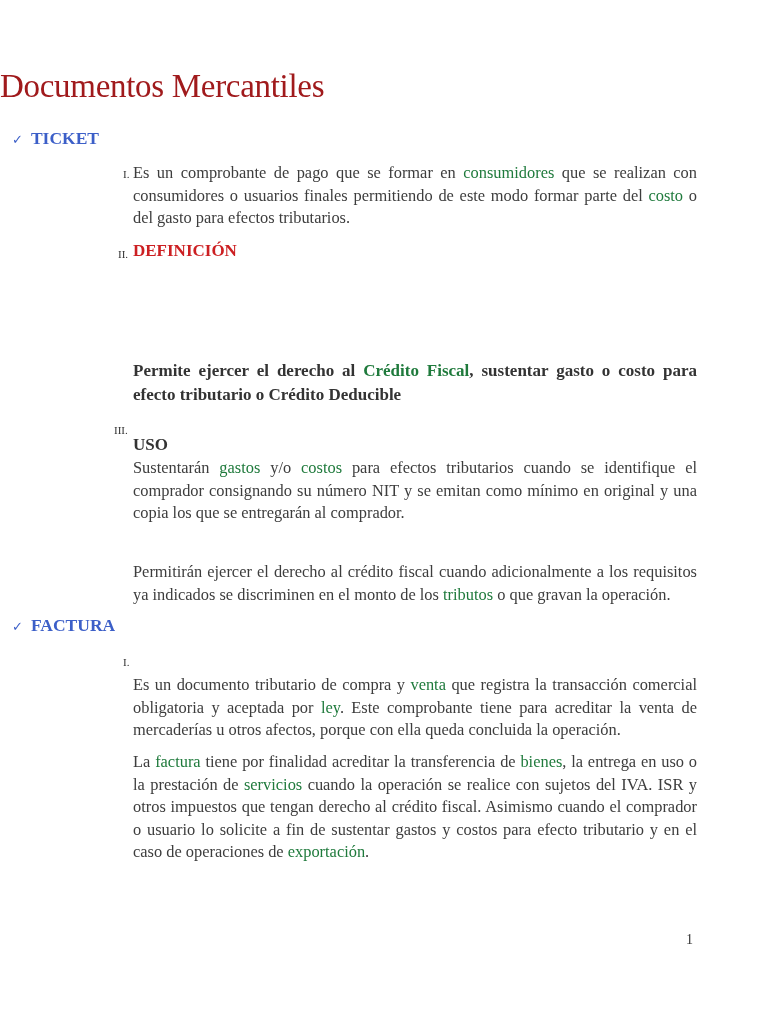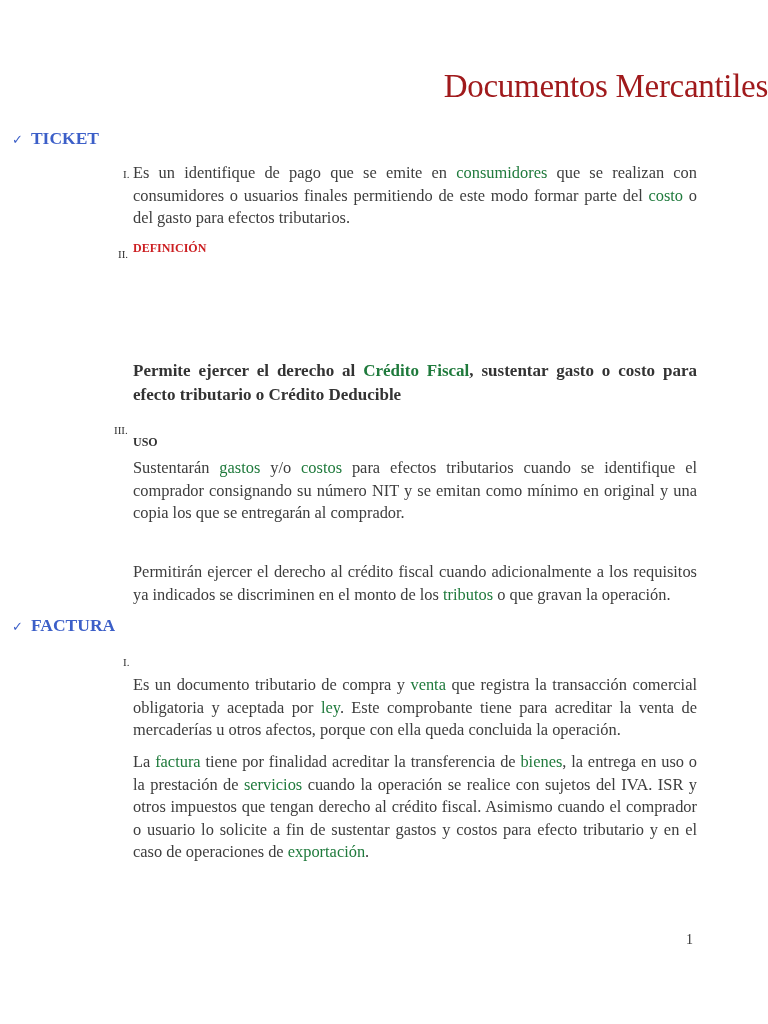--- a/index.html
+++ b/index.html
@@ -18,21 +18,21 @@
     .page {
       position: absolute;
       left: 0; top: 0;
       width: 768px;
       height: 1024px;
     }
     .title {
       position: absolute;
       left: 0; width: 768px;
       top: 68px;
-      text-align: right;
+      text-align: left;
       color: #a01a1c;
       font-size: 33px;
       font-weight: normal;
       letter-spacing: -0.3px;
     }
     .check-heading {
       position: absolute;
       left: 12px; width: 625px;
       text-align: left;
       color: #3c5fc8;
@@ -62,21 +62,21 @@
       color: #333333;
     }
     .roman {
       position: absolute;
       font-size: 11px;
       color: #333;
     }
     .sec-heading {
       position: absolute;
       left: 133px;
-      font-size: 12px;
+      font-size: 17px;
       font-weight: bold;
     }
     .sec-heading.red { color: #cc1f22; }
     .sec-heading.dark { color: #333333; }
     .g { color: #1f7a3c; }
     .page-number {
       position: absolute;
       left: 686px;
       top: 932px;
       font-size: 14px;
@@ -89,21 +89,21 @@
 <div class="page">
 
   <div class="title">Documentos Mercantiles</div>
 
   <div class="check-heading" style="top:128px;">
     <span class="check">✓</span><span>TICKET</span>
   </div>
 
   <span class="roman" style="left:123px; top:168px;">I.</span>
   <div class="para" style="top:162px;">
-    <span>Es un identifique de pago que se emite en </span><span class="g">consumidores</span><span> que se realizan con consumidores o usuarios finales permitiendo de este modo formar parte del </span><span class="g">costo</span><span> o del gasto para efectos tributarios.</span>
+    <span>Es un comprobante de pago que se formar en </span><span class="g">consumidores</span><span> que se realizan con consumidores o usuarios finales permitiendo de este modo formar parte del </span><span class="g">costo</span><span> o del gasto para efectos tributarios.</span>
   </div>
 
   <span class="roman" style="left:118px; top:248px;">II.</span>
   <div class="sec-heading red" style="top:241px;">DEFINICIÓN</div>
 
 
   <div class="para bold" style="top:359px;">
     <span>Permite ejercer el derecho al </span><span class="g">Crédito Fiscal</span><span>, sustentar gasto o costo para efecto tributario o Crédito Deducible</span>
   </div>
 

